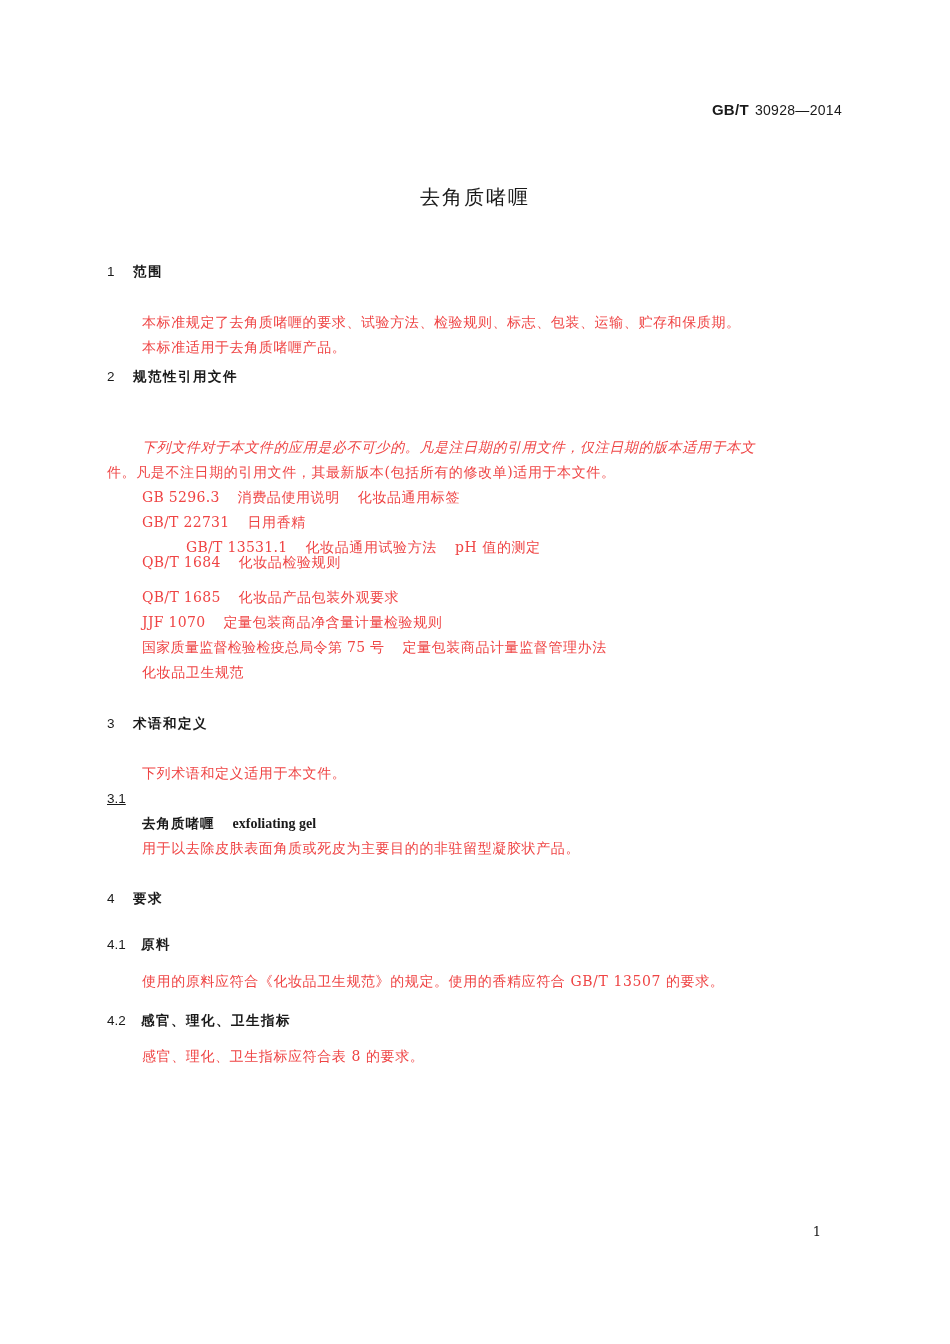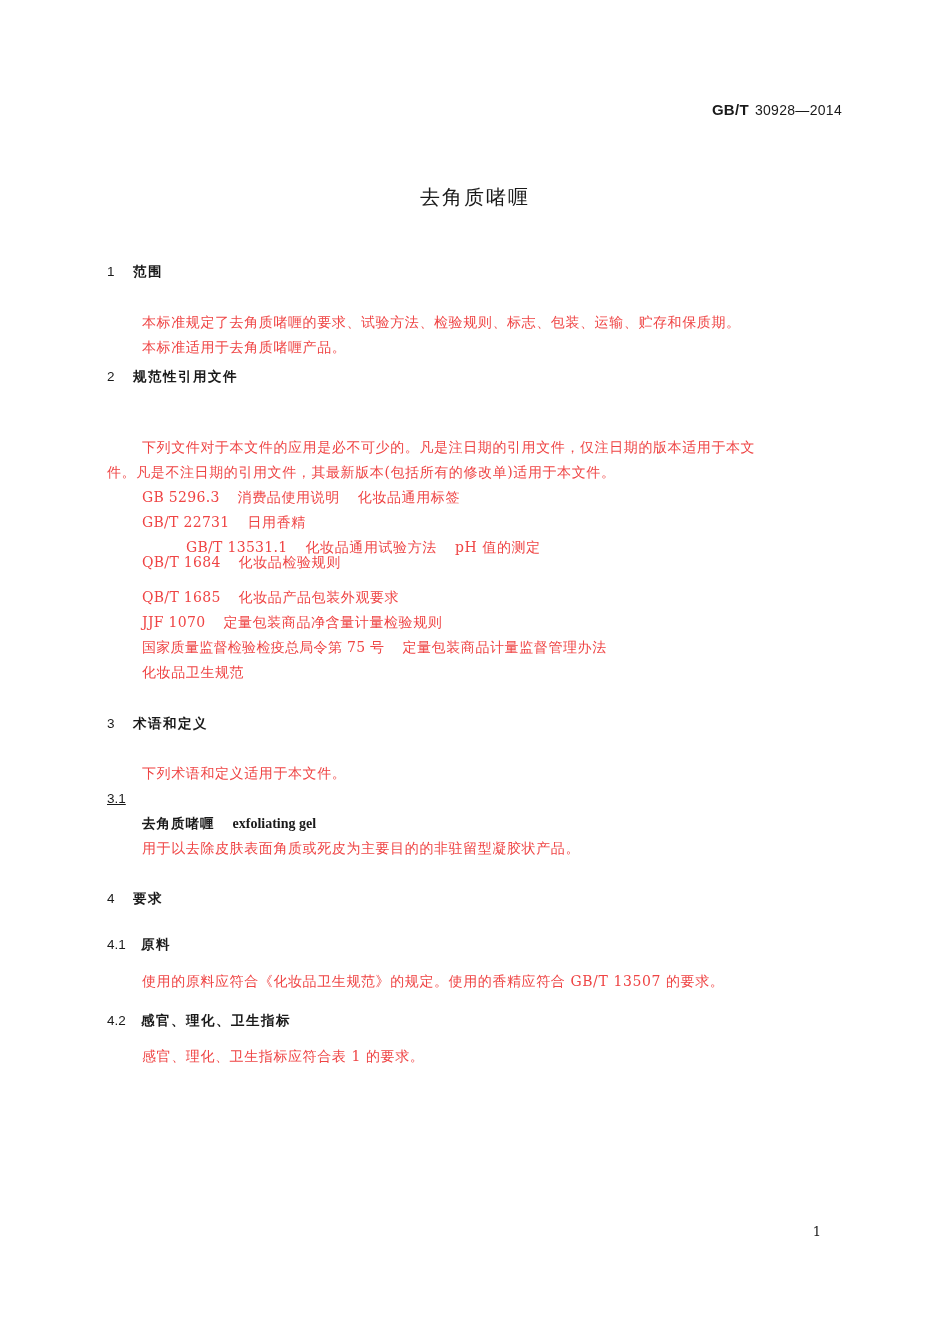--- a/index.html
+++ b/index.html
@@ -103,21 +103,21 @@
 
 <div class="abs heading" style="top:263px;">
   <span class="hnum">1</span><span>范围</span>
 </div>
 <div class="abs para indent" style="top:314px;">本标准规定了去角质啫喱的要求、试验方法、检验规则、标志、包装、运输、贮存和保质期。</div>
 <div class="abs para indent" style="top:339px;">本标准适用于去角质啫喱产品。</div>
 
 <div class="abs heading" style="top:368px;">
   <span class="hnum">2</span><span>规范性引用文件</span>
 </div>
-<div class="abs para indent" style="top:439px;">下列文件对于本文件的应用是必不可少的。凡是注日期的引用文件，仅注日期的版本适用于本文</div>
+<div class="abs para indent" style="top:439px;font-style:italic;">下列文件对于本文件的应用是必不可少的。凡是注日期的引用文件，仅注日期的版本适用于本文</div>
 <div class="abs para flush" style="top:464px;">件。凡是不注日期的引用文件，其最新版本(包括所有的修改单)适用于本文件。</div>
 
 <div class="abs para indent ref" style="top:489px;">
   <span class="code">GB 5296.3</span><span>消费品使用说明</span><span class="t2">化妆品通用标签</span>
 </div>
 <div class="abs para indent ref" style="top:514px;">
   <span class="code">GB/T 22731</span><span>日用香精</span>
 </div>
 <div class="abs para indent ref" style="top:539px;margin-left:44px;">
   <span class="code">GB/T 13531.1</span><span>化妆品通用试验方法</span><span class="t2">pH 值的测定</span>
@@ -151,15 +151,15 @@
 <div class="abs heading" style="top:890px;">
   <span class="hnum">4</span><span>要求</span>
 </div>
 <div class="abs heading" style="top:936px;">
   <span class="hnum wide">4.1</span><span>原料</span>
 </div>
 <div class="abs para indent" style="top:973px;">使用的原料应符合《化妆品卫生规范》的规定。使用的香精应符合 GB/T 13507 的要求。</div>
 <div class="abs heading" style="top:1012px;">
   <span class="hnum wide">4.2</span><span>感官、理化、卫生指标</span>
 </div>
-<div class="abs para indent" style="top:1048px;">感官、理化、卫生指标应符合表 1 的要求。</div>
+<div class="abs para indent" style="top:1048px;">感官、理化、卫生指标应符合表 8 的要求。</div>
 
 <div class="abs page-num">1</div>
 
 </body></html>

